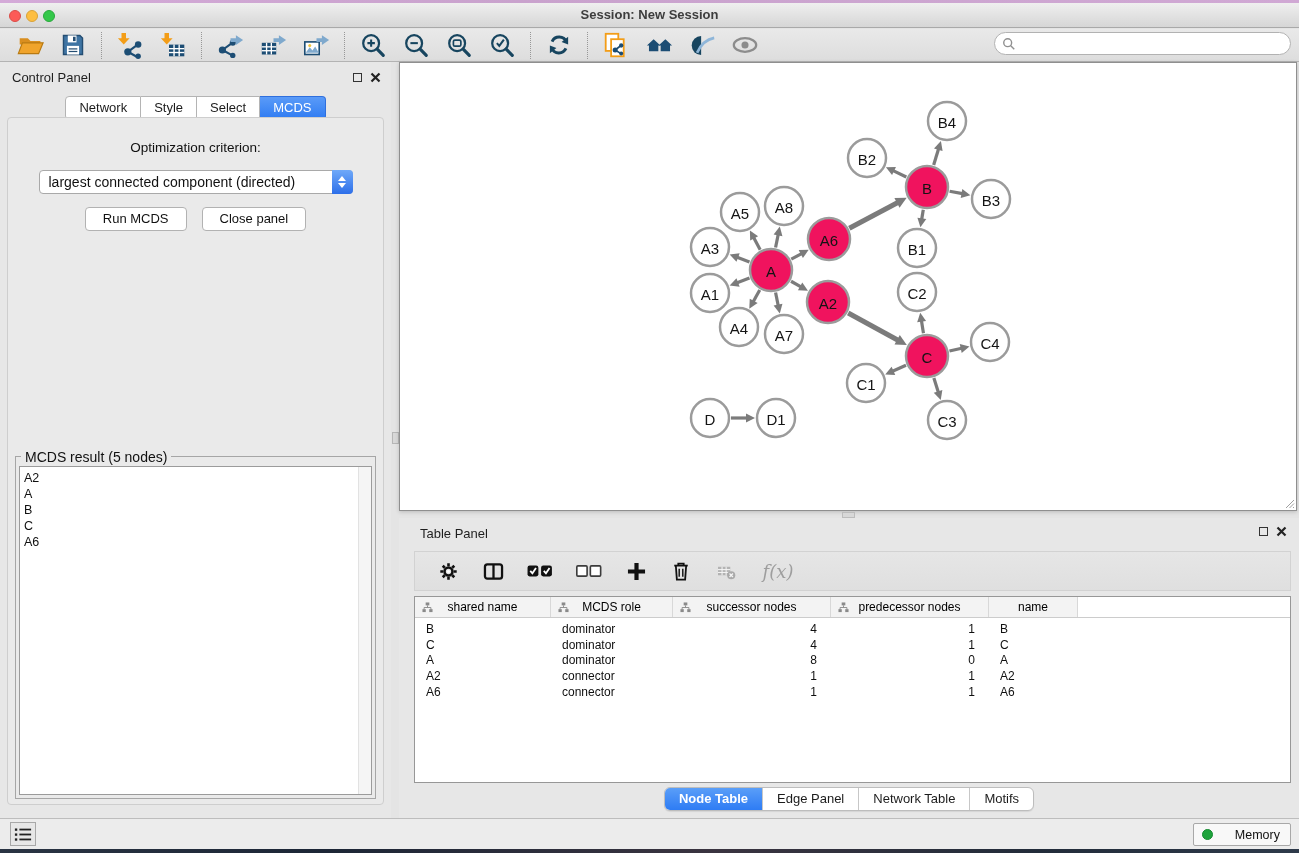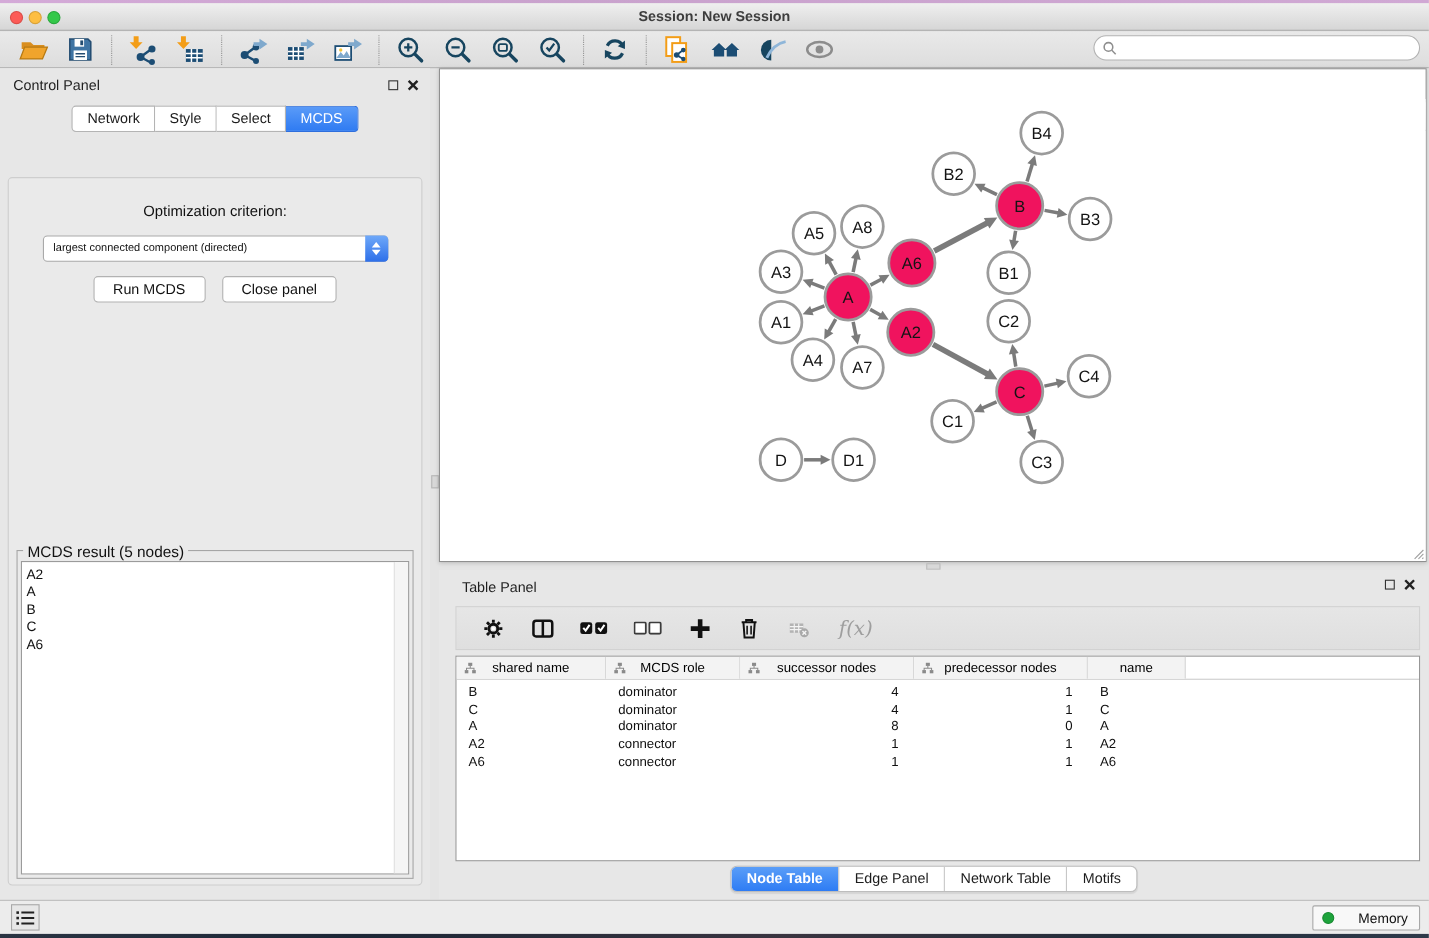--- a/index.html
+++ b/index.html
@@ -35,24 +35,24 @@
   .panel-title{position:absolute;left:12px;top:8px;font-size:13px;color:#1f1f1f;}
   .float-box{position:absolute;width:9px;height:9px;border:1.5px solid #333;top:11px;cursor:pointer;}
   .close-x{position:absolute;width:11px;height:11px;top:10px;cursor:pointer;}
   .cp-tabs{position:absolute;top:34px;left:0;right:0;display:flex;justify-content:center;}
   .cp-tab{font-size:13px;padding:3px 13px 4px;background:#fff;border:1px solid #b4b4b4;border-left:none;
     color:#1c1c1c;cursor:pointer;}
   .cp-tab:first-child{border-left:1px solid #b4b4b4;border-radius:4px 0 0 4px;}
   .cp-tab:last-child{border-radius:0 4px 4px 0;text-align:center;}
   .cp-tab.active{background:linear-gradient(#5a9bf8,#2f7bf2);border-color:#2f6fdd;color:#fff;}
   .cp-content{position:absolute;top:55px;left:7px;right:7px;bottom:13px;border:1px solid #cecece;
-    border-radius:4px;background:#eaeaea;margin-top:44px;}
+    border-radius:4px;background:#eaeaea;}
   .opt-label{margin-top:22px;text-align:center;font-size:13.5px;color:#111;}
   .dropdown{position:relative;margin:15px auto 0;width:314px;height:24px;background:#fff;
-    border:1px solid #a9a9a9;border-radius:4px;font-size:10px;line-height:22px;padding-left:9px;
+    border:1px solid #a9a9a9;border-radius:4px;font-size:14px;line-height:22px;padding-left:9px;
     color:#111;cursor:pointer;}
   .dd-stepper{position:absolute;right:-1px;top:-1px;width:21px;height:24px;border-radius:0 4px 4px 0;
     background:linear-gradient(#6fa9f9,#2d6fe9);display:flex;flex-direction:column;align-items:center;
     justify-content:center;gap:2px;}
   .dd-up{width:0;height:0;border-left:4px solid transparent;border-right:4px solid transparent;
     border-bottom:5px solid #fff;}
   .dd-down{width:0;height:0;border-left:4px solid transparent;border-right:4px solid transparent;
     border-top:5px solid #fff;}
   .btn-row{margin-top:13px;display:flex;justify-content:center;gap:15px;}
   .cp-btn{font-family:"Liberation Sans",sans-serif;font-size:13px;color:#111;background:#fff;

